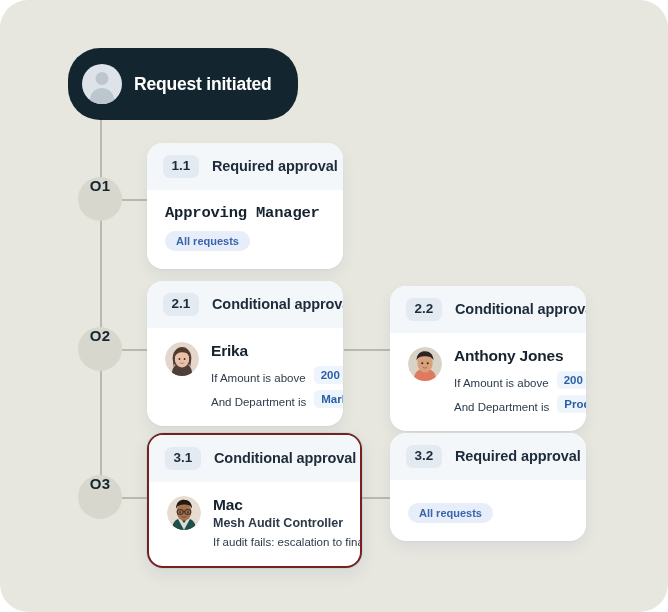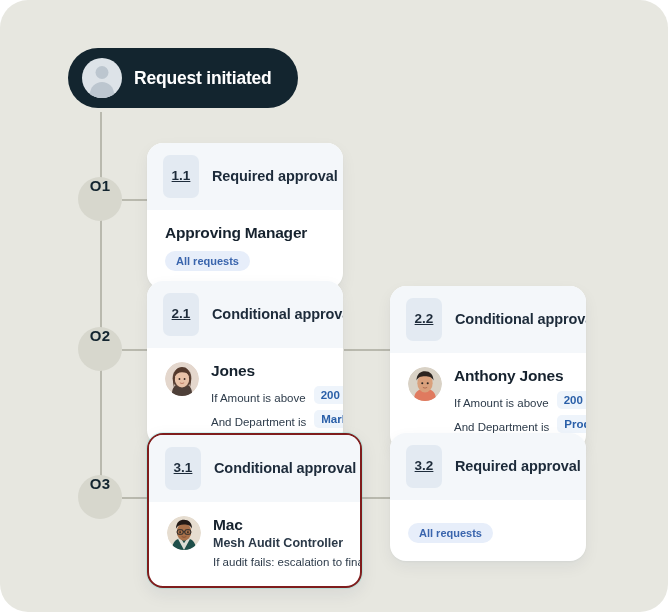--- a/index.html
+++ b/index.html
@@ -37,21 +37,21 @@
     position: absolute;
     height: 1.5px;
     background: #b9b9ae;
   }
 
   
   .header-pill {
     position: absolute;
     left: 68px;
     top: 48px;
-    height: 60px;
+    height: 72px;
     display: flex;
     align-items: center;
     gap: 12px;
     padding: 0 26px 0 14px;
     background: #13252f;
     border-radius: 32px;
     box-sizing: border-box;
   }
   .header-avatar {
     width: 40px;
@@ -127,25 +127,24 @@
     gap: 13px;
     background: #f4f7fa;
     padding: 12px 16px;
   }
   .card-num {
     background: #e3eaf2;
     color: #1d2b3a;
     border-radius: 7px;
     font-size: 13.5px;
     font-weight: 600;
-    padding: 13px 8px;
+    padding: 3px 8px;
     min-width: 20px;
     text-align: center;
     line-height: 1.25;
-    text-decoration: underline;
   }
   .card-kind {
     color: #1d2b3a;
     font-size: 14.5px;
     font-weight: 600;
     letter-spacing: -0.1px;
     white-space: nowrap;
   }
   .card-body {
     padding: 14px 18px 18px 18px;
@@ -167,20 +166,21 @@
     color: #2b3948;
     font-size: 12.5px;
     font-weight: 600;
     margin-top: 2px;
   }
   .plain-title {
     color: #16222e;
     font-size: 15.5px;
     font-weight: 700;
     letter-spacing: -0.2px;
+    font-family: Liberation Mono, monospace;
   }
 
   .cond-line {
     display: flex;
     align-items: flex-end;
     gap: 8px;
     margin-top: 6px;
     white-space: nowrap;
   }
   .cond-text {
@@ -278,21 +278,21 @@
             <ellipse cx="20" cy="20" rx="8.5" ry="10" fill="#e8c2a8"></ellipse>
             <path d="M11 18 C11 10 14 6 20 6 C26 6 29 10 29 17 C27 13 24 12 20 12 C16 12 13 14 11 18 Z" fill="#53392c"></path>
             <path d="M10 17 C9 24 10 30 12 33 C10 27 11 21 12 18 Z" fill="#53392c"></path>
             <path d="M30 17 C31 24 30 30 28 33 C30 27 29 21 28 18 Z" fill="#53392c"></path>
             <circle cx="17" cy="20" r="1.1" fill="#3b2a22"></circle>
             <circle cx="23" cy="20" r="1.1" fill="#3b2a22"></circle>
             <path d="M17.5 24.5 Q20 26.2 22.5 24.5" stroke="#b9755f" stroke-width="1" fill="none"></path>
           </svg>
         </div>
         <div>
-          <div class="person-name">Jones</div>
+          <div class="person-name">Erika</div>
           <div class="cond-line">
             <span class="cond-text">If Amount is above</span>
             <span class="cond-chip">200 USD</span>
           </div>
           <div class="cond-line">
             <span class="cond-text">And Department is</span>
             <span class="cond-chip">Marketing</span>
           </div>
         </div>
       </div>

